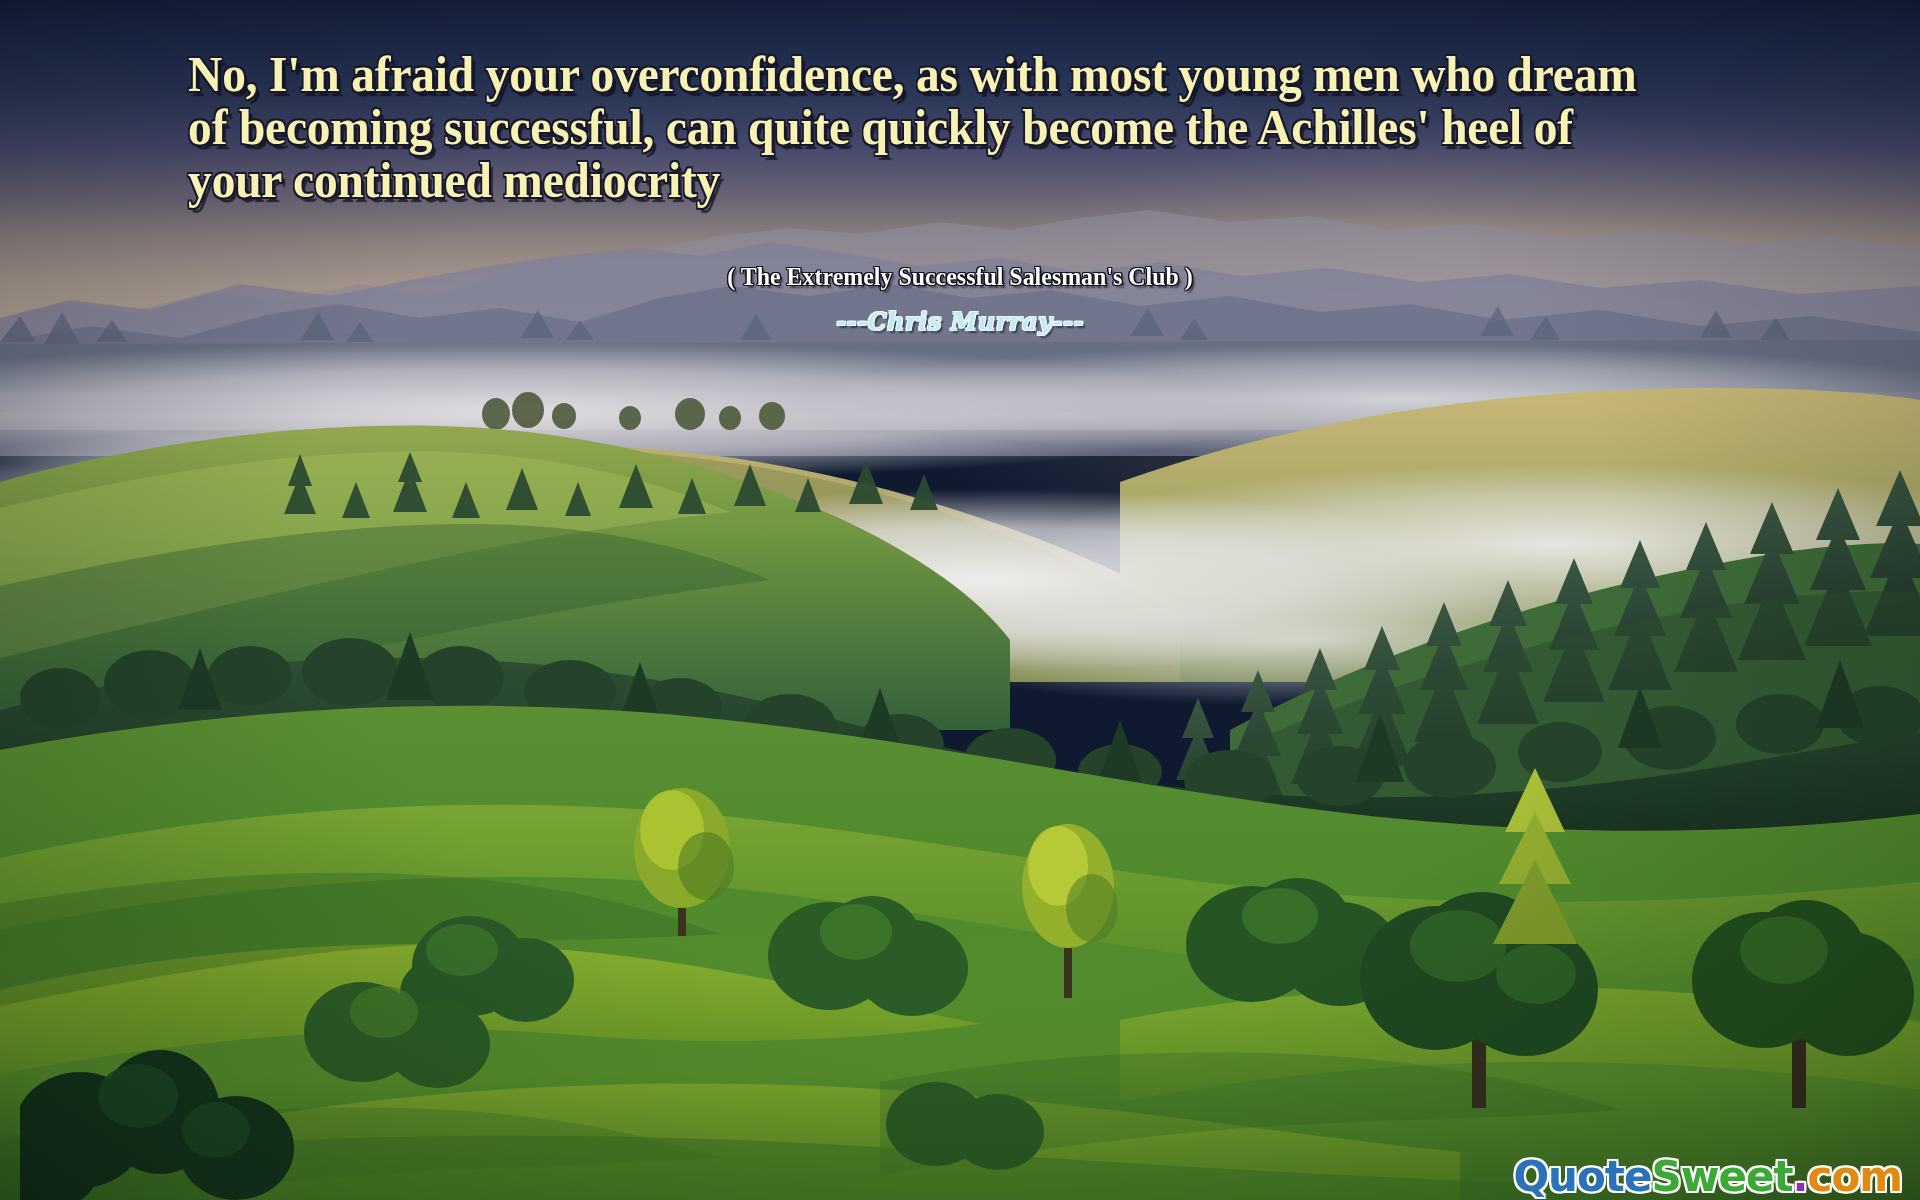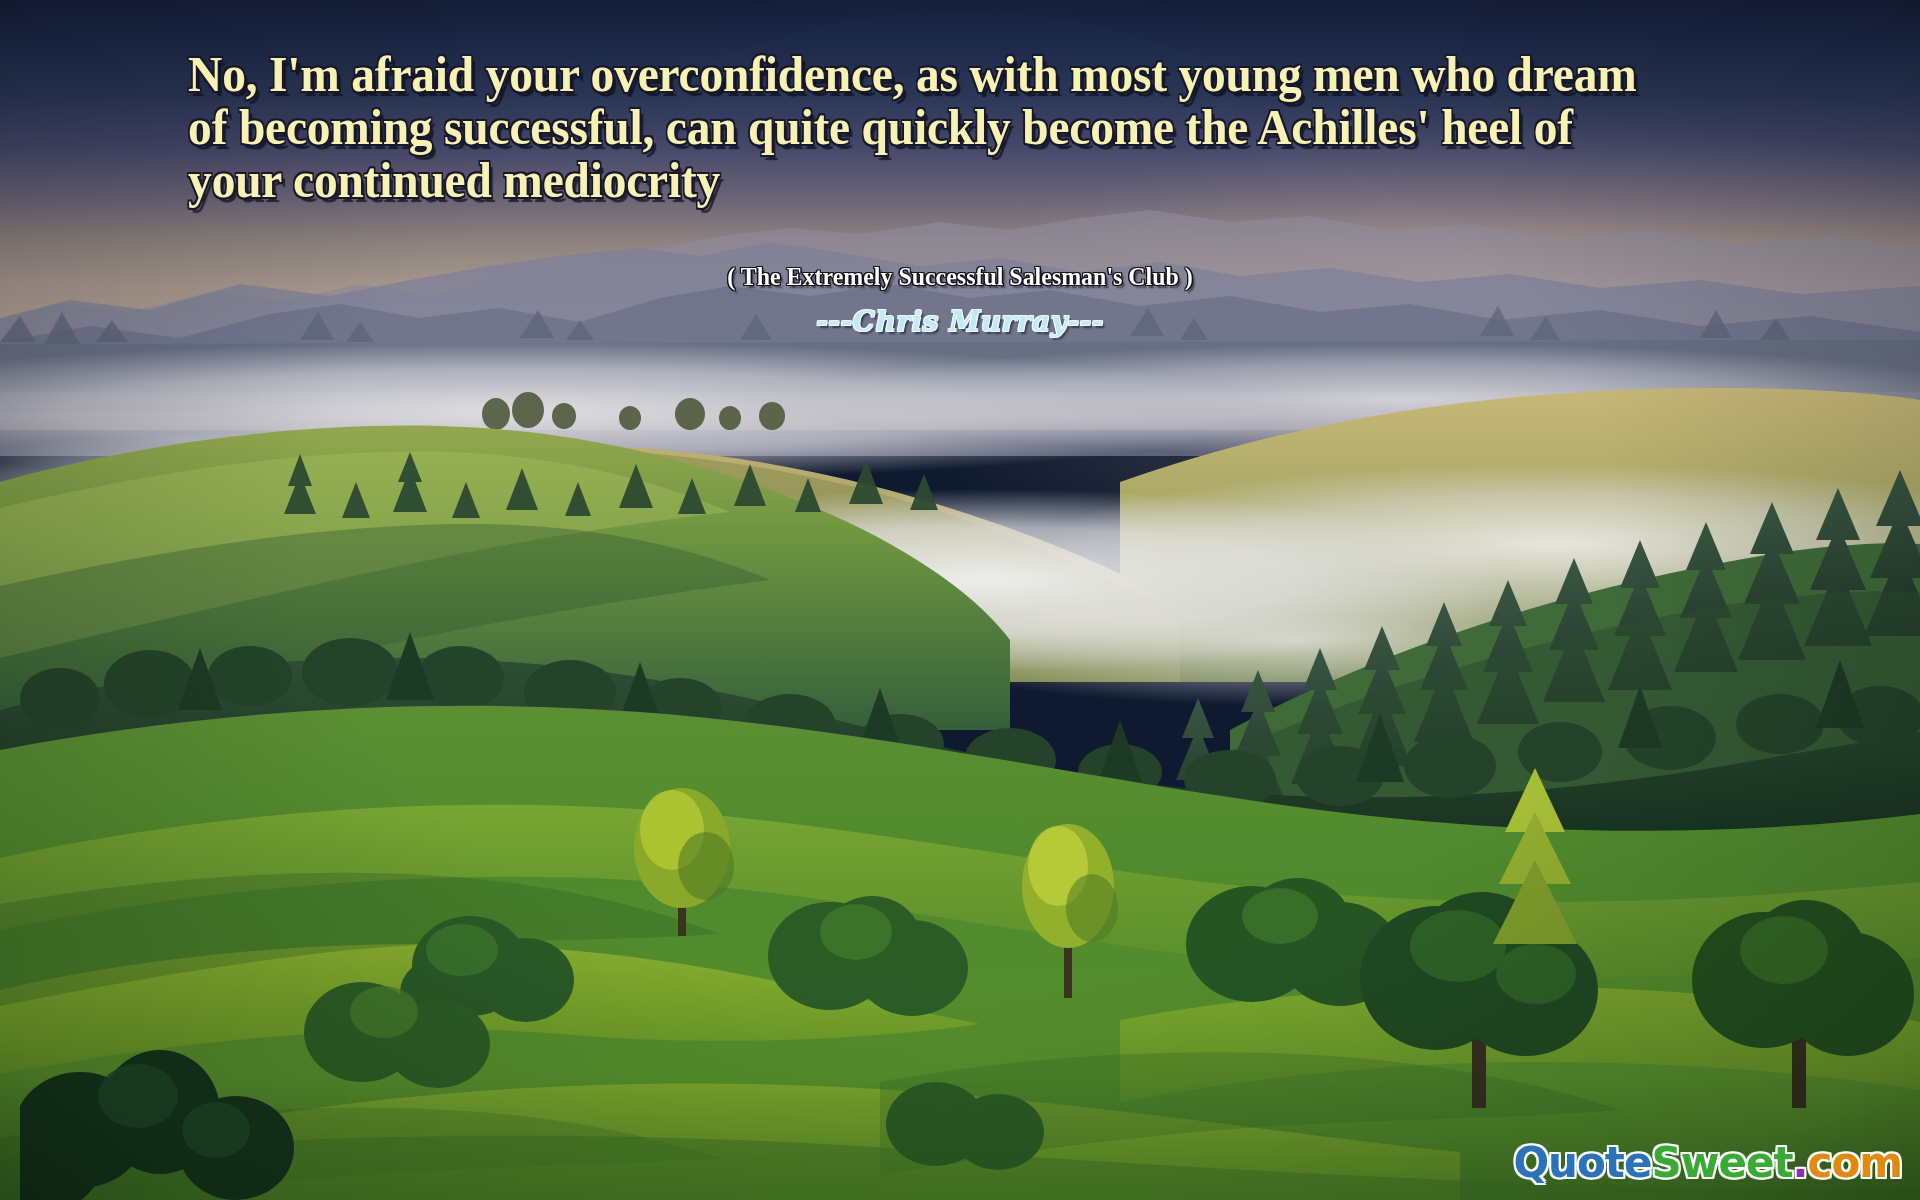--- a/index.html
+++ b/index.html
@@ -137,39 +137,39 @@
   }
 
   .author-line {
     position: absolute;
     left: 50%;
     transform: translateX(-50%);
     top: 304px;
     font-family: "DejaVu Serif", serif;
     font-style: italic;
     font-weight: bold;
-    font-size: 28px;
+    font-size: 24px;
     line-height: 36px;
     letter-spacing: 0.5px;
     color: #c3eaf4;
     white-space: nowrap;
     pointer-events: auto;
     text-shadow:
       -1px -1px 0 #f2fbff,
        1px -1px 0 #f2fbff,
       -1px  1px 0 #f2fbff,
        1px  1px 0 #f2fbff,
        2.5px 3px 2px rgba(18,24,44,0.65);
   }
 
   
   .watermark {
     position: absolute;
     right: 18px;
-    bottom: 14px;
+    bottom: 0;
     font-family: "DejaVu Sans", sans-serif;
     font-weight: bold;
     font-size: 42px;
     line-height: 46px;
     letter-spacing: -1px;
     white-space: nowrap;
     pointer-events: auto;
     text-shadow:
       -2px -2px 0 rgba(255,255,255,0.92),
        2px -2px 0 rgba(255,255,255,0.92),

